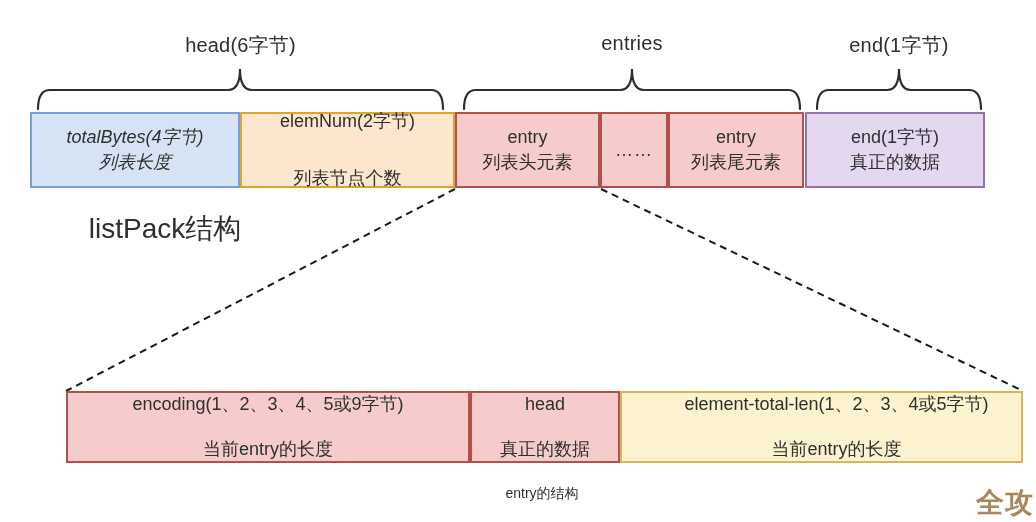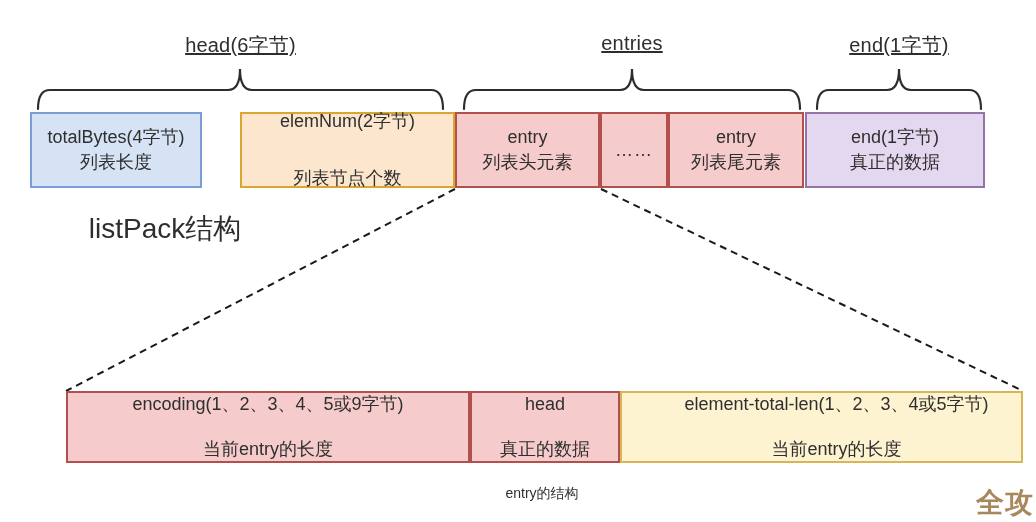--- a/index.html
+++ b/index.html
@@ -7,21 +7,21 @@
     position:relative;
     width:1036px;height:522px;
     background:#ffffff;
     font-family:"Liberation Sans","DejaVu Sans",sans-serif;
     color:#333;
     overflow:hidden;
   }
   .overlay{position:absolute;left:0;top:0;width:1036px;height:522px;pointer-events:none;}
   .grp-label{
     position:absolute;top:32px;text-align:center;
-    font-size:20px;color:#2e2e2e;letter-spacing:0.2px;text-decoration:underline;
+    font-size:20px;color:#2e2e2e;letter-spacing:0.2px;
   }
   .cell{
     position:absolute;box-sizing:border-box;
     display:flex;flex-direction:column;justify-content:center;align-items:center;
     text-align:center;font-size:18px;line-height:25px;color:#2f2f2f;
     border:2px solid transparent;
   }
   .row-top .cell{top:112px;height:76px;}
   .row-bottom .cell{top:391px;height:72px;gap:20px;}
   .c-blue  {background:#d5e3f5;border-color:#7b9cd4;}
@@ -52,21 +52,21 @@
 
     <line x1="455" y1="189" x2="66" y2="391" stroke="#1a1a1a" stroke-width="2" stroke-dasharray="7 5"></line>
     <line x1="601" y1="189" x2="1023" y2="391" stroke="#1a1a1a" stroke-width="2" stroke-dasharray="7 5"></line>
   </svg>
 
   <div class="grp-label" style="left:38px;width:405px;">head(6字节)</div>
   <div class="grp-label" style="left:464px;width:336px;">entries</div>
   <div class="grp-label" style="left:817px;width:164px;">end(1字节)</div>
 
   <div class="row-top">
-    <div class="cell c-blue" style="left:30px;width:172px;">
+    <div class="cell c-blue" style="left:30px;width:210px;font-style:italic;">
       <span>totalBytes(4字节)</span>
       <span>列表长度</span>
     </div>
     <div class="cell c-orange" style="left:240px;width:215px;gap:32px;">
       <span>elemNum(2字节)</span>
       <span>列表节点个数</span>
     </div>
     <div class="cell c-pink" style="left:455px;width:145px;">
       <span>entry</span>
       <span>列表头元素</span>

